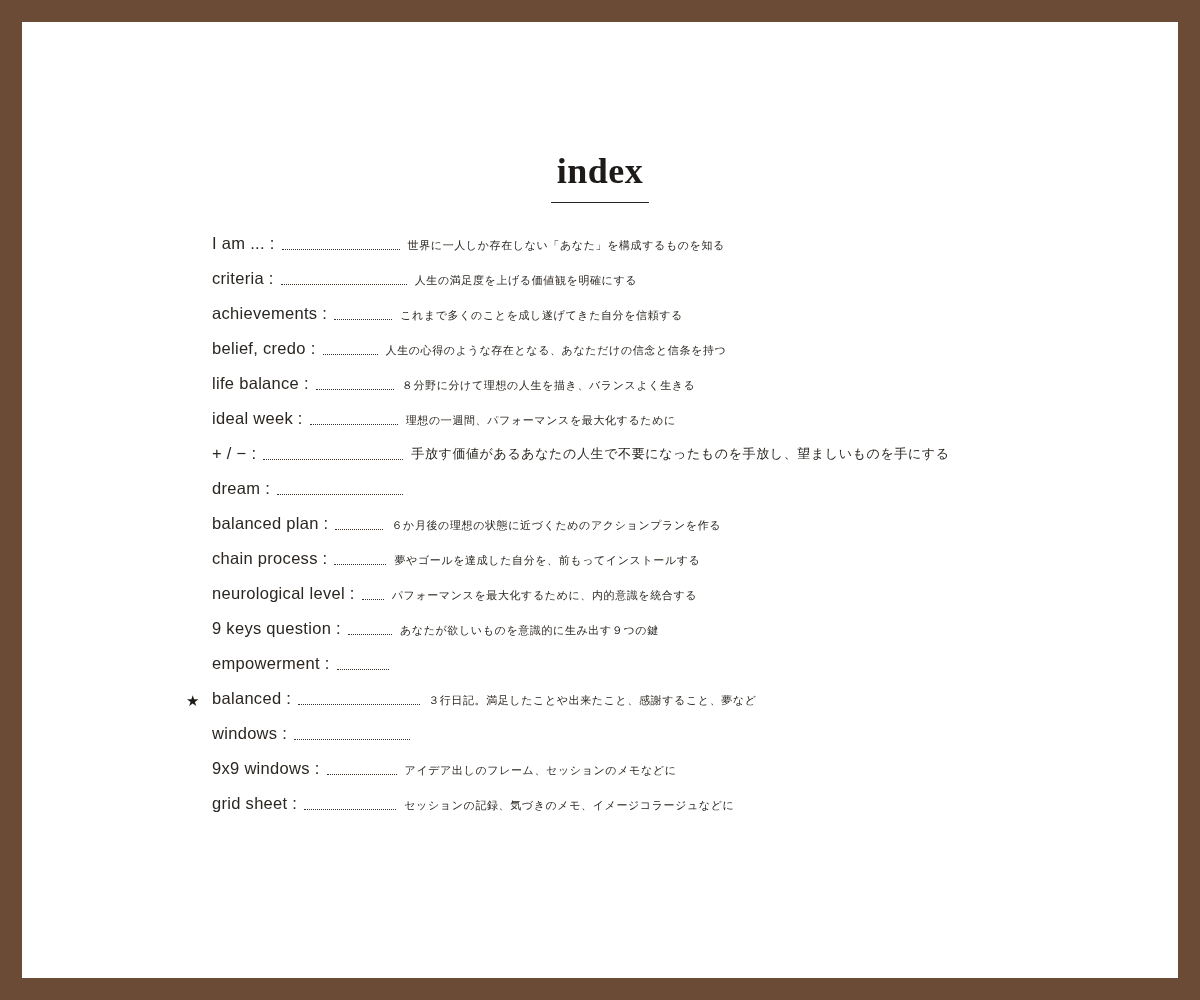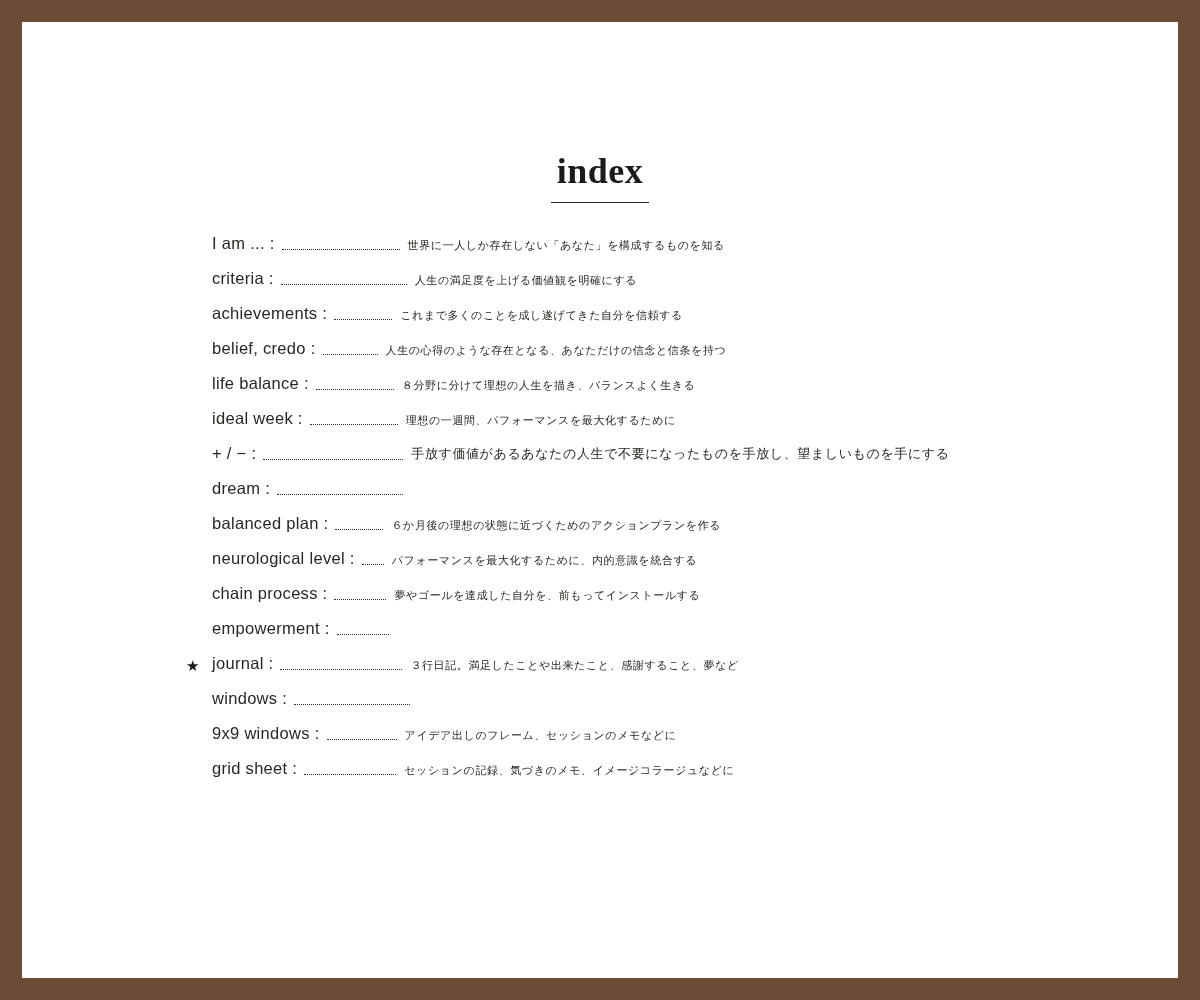--- a/index.html
+++ b/index.html
@@ -132,36 +132,41 @@
       <div class="row">
         <span class="label">dream :</span>
         <span class="leader" style="width: 126px;"></span>
       </div>
       <div class="row">
         <span class="label">balanced plan :</span>
         <span class="leader" style="width: 48px;"></span>
         <span class="desc">６か月後の理想の状態に近づくためのアクションプランを作る</span>
       </div>
       <div class="row">
+        <span class="label">chain process :</span>
+        <span class="leader" style="width: 52px;"></span>
+        <span class="desc">夢やゴールを達成した自分を、前もってインストールする</span>
+      </div>
+      <div class="row">
         <span class="label">neurological level :</span>
         <span class="leader" style="width: 22px;"></span>
         <span class="desc">パフォーマンスを最大化するために、内的意識を統合する</span>
       </div>
       <div class="row">
-        <span class="label">chain process :</span>
-        <span class="leader" style="width: 52px;"></span>
-        <span class="desc">夢やゴールを達成した自分を、前もってインストールする</span>
+        <span class="label">9 keys question :</span>
+        <span class="leader" style="width: 44px;"></span>
+        <span class="desc">あなたが欲しいものを意識的に生み出す９つの鍵</span>
       </div>
       <div class="row">
         <span class="label">empowerment :</span>
         <span class="leader" style="width: 52px;"></span>
       </div>
       <div class="row">
         <span class="star">★</span>
-        <span class="label">journal :</span>
+        <span class="label">balanced :</span>
         <span class="leader" style="width: 122px;"></span>
         <span class="desc">３行日記。満足したことや出来たこと、感謝すること、夢など</span>
       </div>
       <div class="row">
         <span class="label">windows :</span>
         <span class="leader" style="width: 116px;"></span>
       </div>
       <div class="row">
         <span class="label">9x9 windows :</span>
         <span class="leader" style="width: 70px;"></span>

